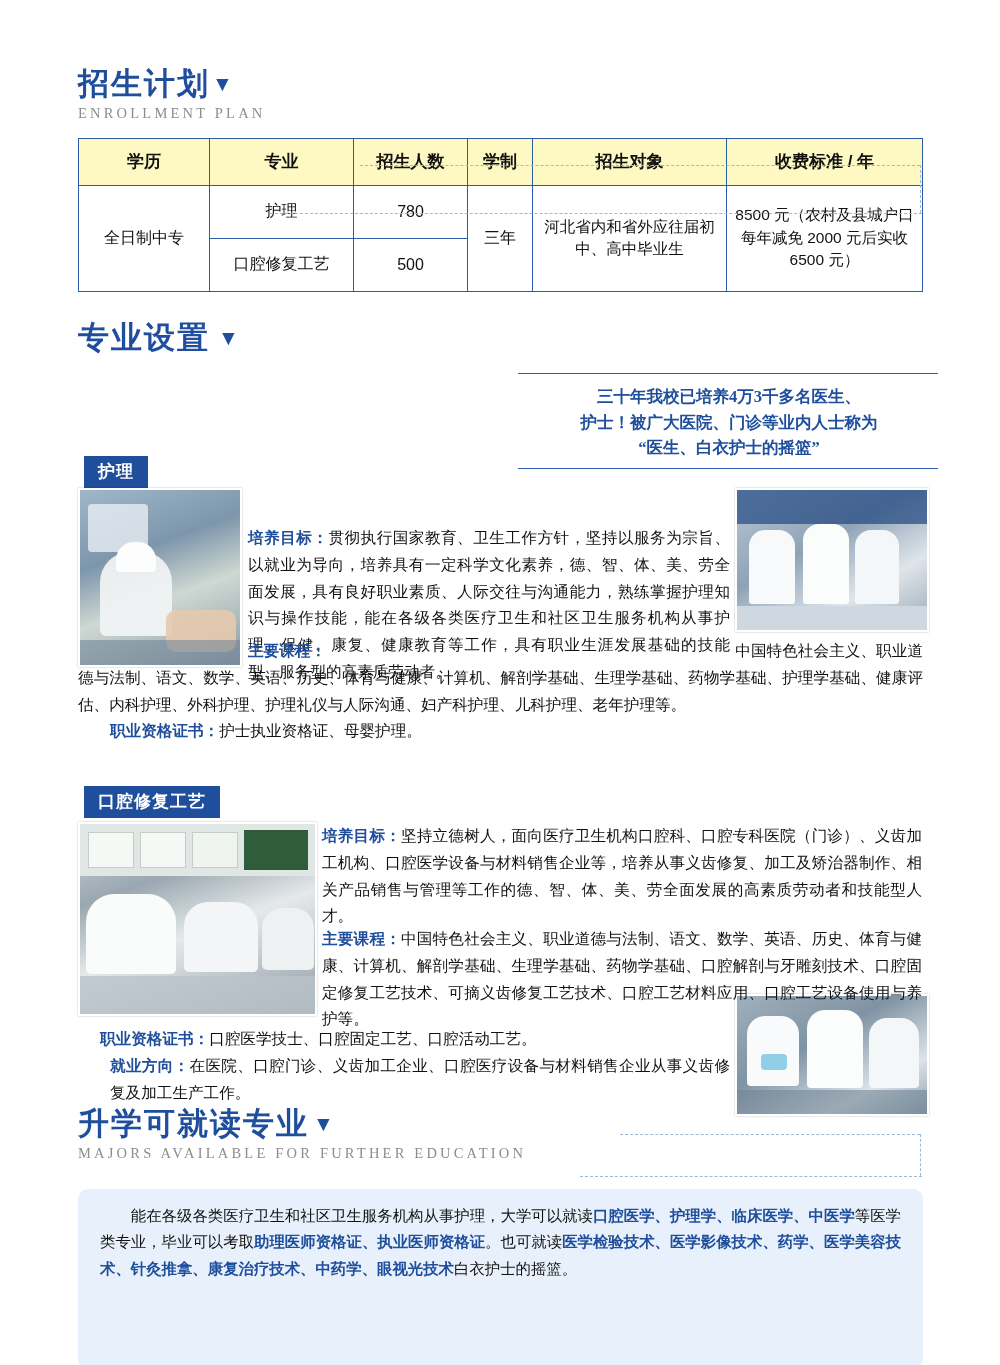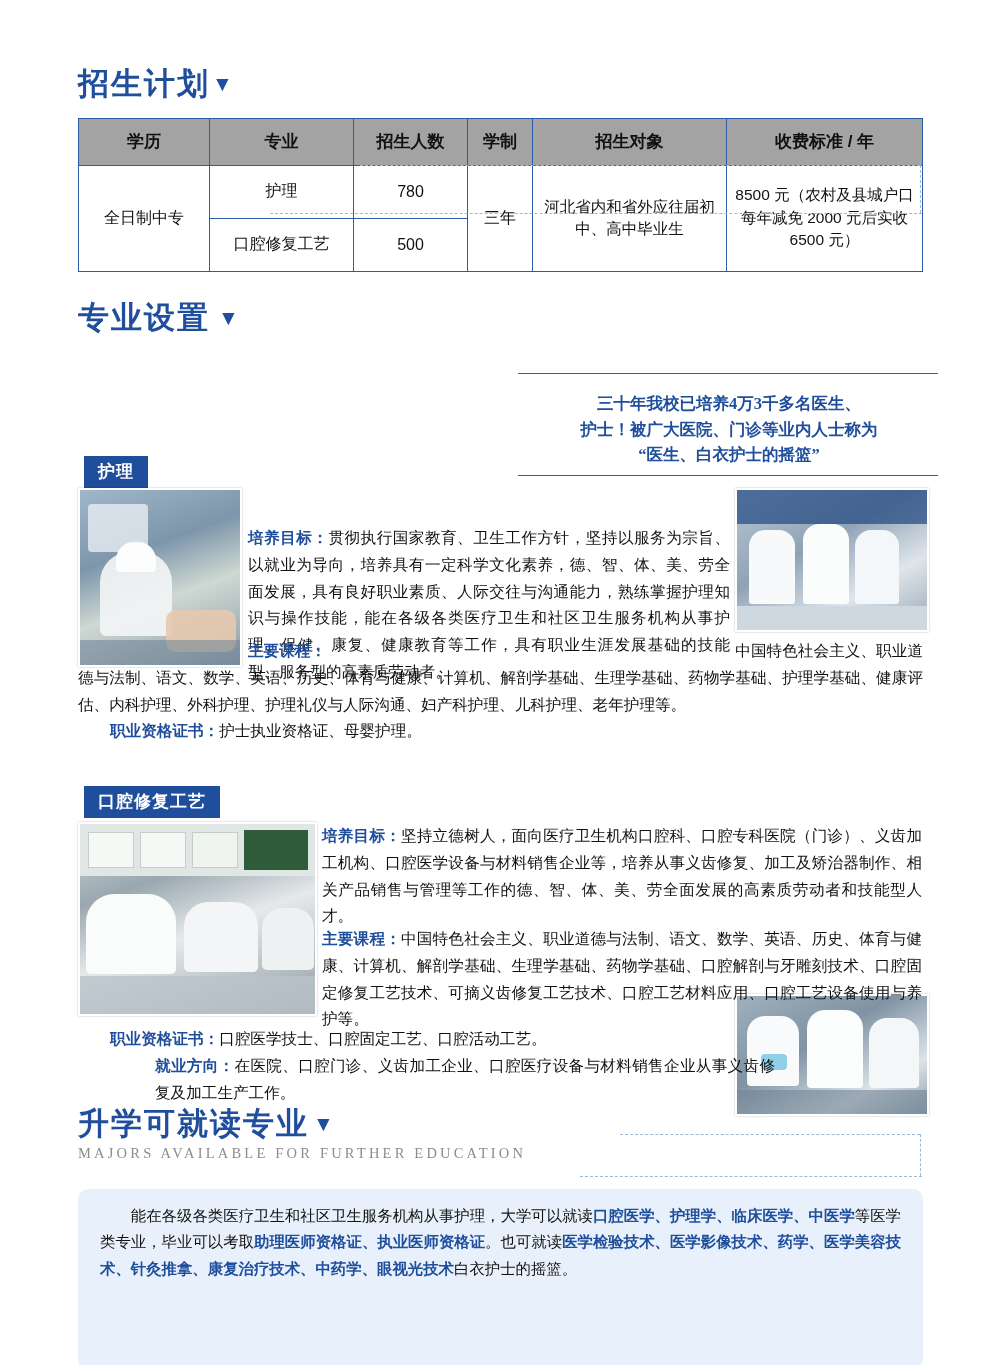--- a/index.html
+++ b/index.html
@@ -63,21 +63,21 @@
     table-layout: fixed;
   }
   .plan-table th, .plan-table td {
     border: 1px solid #2a5ca8;
     text-align: center;
     font-size: 16px;
     color: #111;
     padding: 6px 4px;
   }
   .plan-table th {
-    background: #a3a3a3;
+    background: #fef9c3;
     font-weight: bold;
     height: 34px;
     font-size: 17px;
   }
   .plan-table td {
     height: 40px;
   }
   .plan-table td.multi {
     line-height: 1.45;
     font-size: 15.5px;
@@ -85,21 +85,21 @@
   }
 
   
   .quote {
     position: absolute;
     left: 518px;
     top: 307px;
     width: 420px;
     border-top: 1.5px solid #2a5ca8;
     border-bottom: 1.5px solid #2a5ca8;
-    padding: 17px 6px 7px 8px;
+    padding: 10px 6px 7px 8px;
     box-sizing: border-box;
     color: #1f4e9c;
     font-weight: bold;
     font-size: 16.5px;
     line-height: 1.55;
     text-align: center;
     font-family: "Liberation Serif", "DejaVu Serif", serif;
   }
 
   
@@ -154,20 +154,21 @@
   }
   .hl { color: #1f4e9c; font-weight: bold; }
 </style>
 </head>
 <body>
 
 <div class="page">
 
   <div class="sec-head" style="margin-top:66px;">
     <span class="cn">招生计划</span><span class="tri">▼</span>
+    <div class="en">ENROLLMENT PLAN</div>
   </div>
   <div class="dash-line" style="left:360px; top:99px; width:560px;"></div>
   <div class="dash-line" style="left:920px; top:99px; width:0; height:48px; border-top:none; border-left:1px dashed #9fb8d8;"></div>
   <div class="dash-line" style="left:270px; top:147px; width:652px;"></div>
 
   <table class="plan-table">
     <thead>
       <tr>
         <th style="width:122px">学历</th>
         <th style="width:135px">专业</th>
@@ -263,24 +264,24 @@
   </div>
 
   <div class="body-text" style="position:absolute; left:322px; top:757px; width:600px;">
     <span class="lbl">培养目标：</span><span>坚持立德树人，面向医疗卫生机构口腔科、口腔专科医院（门诊）、义齿加工机构、口腔医学设备与材料销售企业等，培养从事义齿修复、加工及矫治器制作、相关产品销售与管理等工作的德、智、体、美、劳全面发展的高素质劳动者和技能型人才。</span>
   </div>
 
   <div class="body-text" style="position:absolute; left:322px; top:860px; width:600px;">
     <span class="lbl">主要课程：</span><span>中国特色社会主义、职业道德与法制、语文、数学、英语、历史、体育与健康、计算机、解剖学基础、生理学基础、药物学基础、口腔解剖与牙雕刻技术、口腔固定修复工艺技术、可摘义齿修复工艺技术、口腔工艺材料应用、口腔工艺设备使用与养护等。</span>
   </div>
 
-  <div class="body-text" style="position:absolute; left:110px; top:960px; width:812px;">
+  <div class="body-text" style="position:absolute; left:100px; top:960px; width:812px;">
     <span class="lbl">职业资格证书：</span><span>口腔医学技士、口腔固定工艺、口腔活动工艺。</span>
   </div>
-  <div class="body-text" style="position:absolute; left:110px; top:987px; width:620px;margin-left:45px;">
+  <div class="body-text" style="position:absolute; left:110px; top:987px; width:620px;">
     <span class="lbl">就业方向：</span><span>在医院、口腔门诊、义齿加工企业、口腔医疗设备与材料销售企业从事义齿修复及加工生产工作。</span>
   </div>
 
   <div class="sec-head" style="position:absolute; left:78px; top:1040px; margin-left:0;">
     <span class="cn">升学可就读专业</span><span class="tri" style="margin-left:4px;">▼</span>
     <div class="en">MAJORS AVAILABLE FOR FURTHER EDUCATION</div>
   </div>
   <div class="dash-line" style="left:620px; top:1068px; width:300px;"></div>
   <div class="dash-line" style="left:920px; top:1068px; width:0; height:42px; border-top:none; border-left:1px dashed #9fb8d8;"></div>
   <div class="dash-line" style="left:580px; top:1110px; width:342px;"></div>

